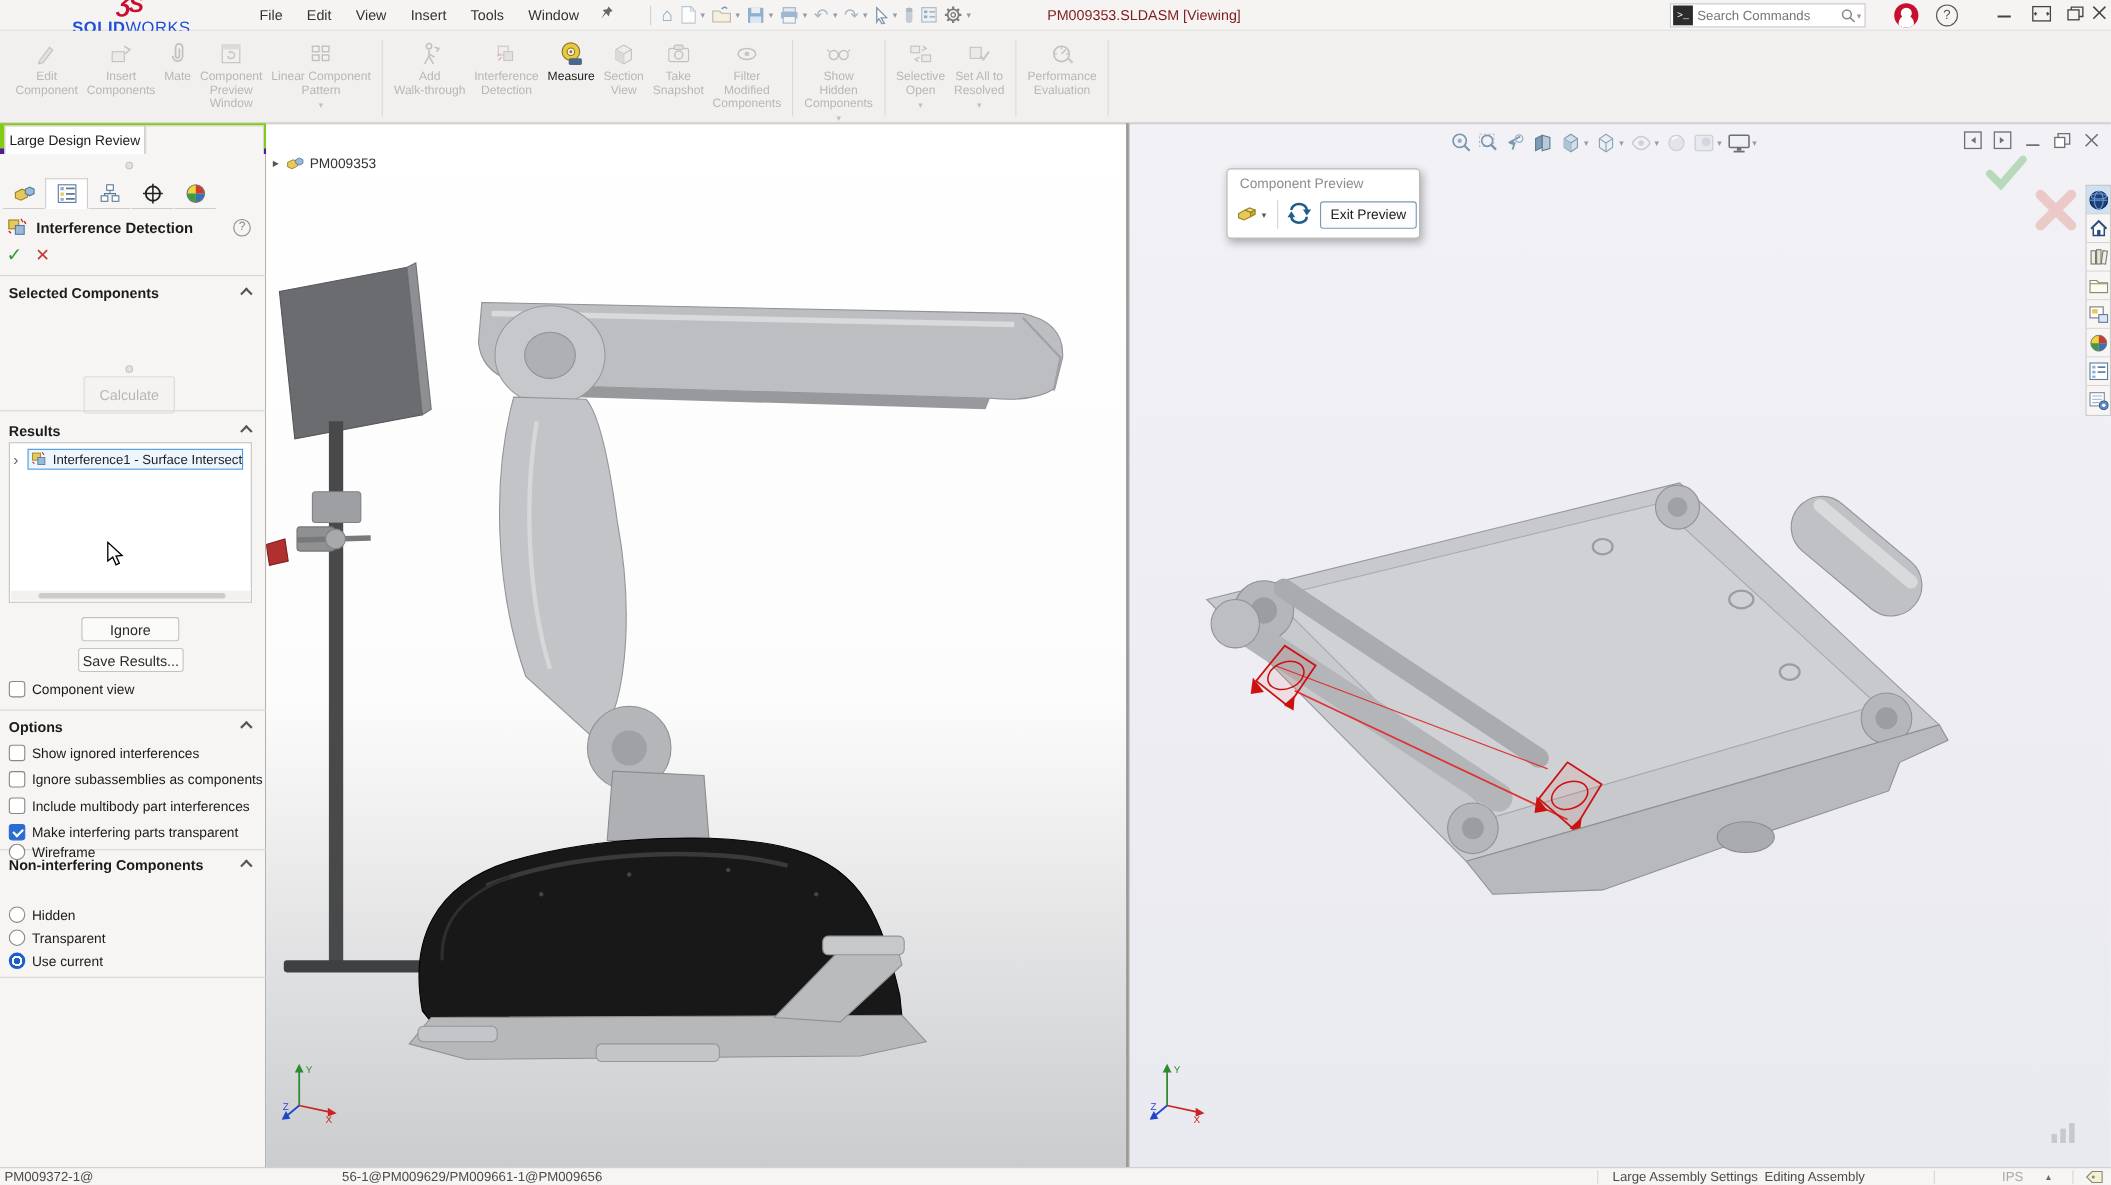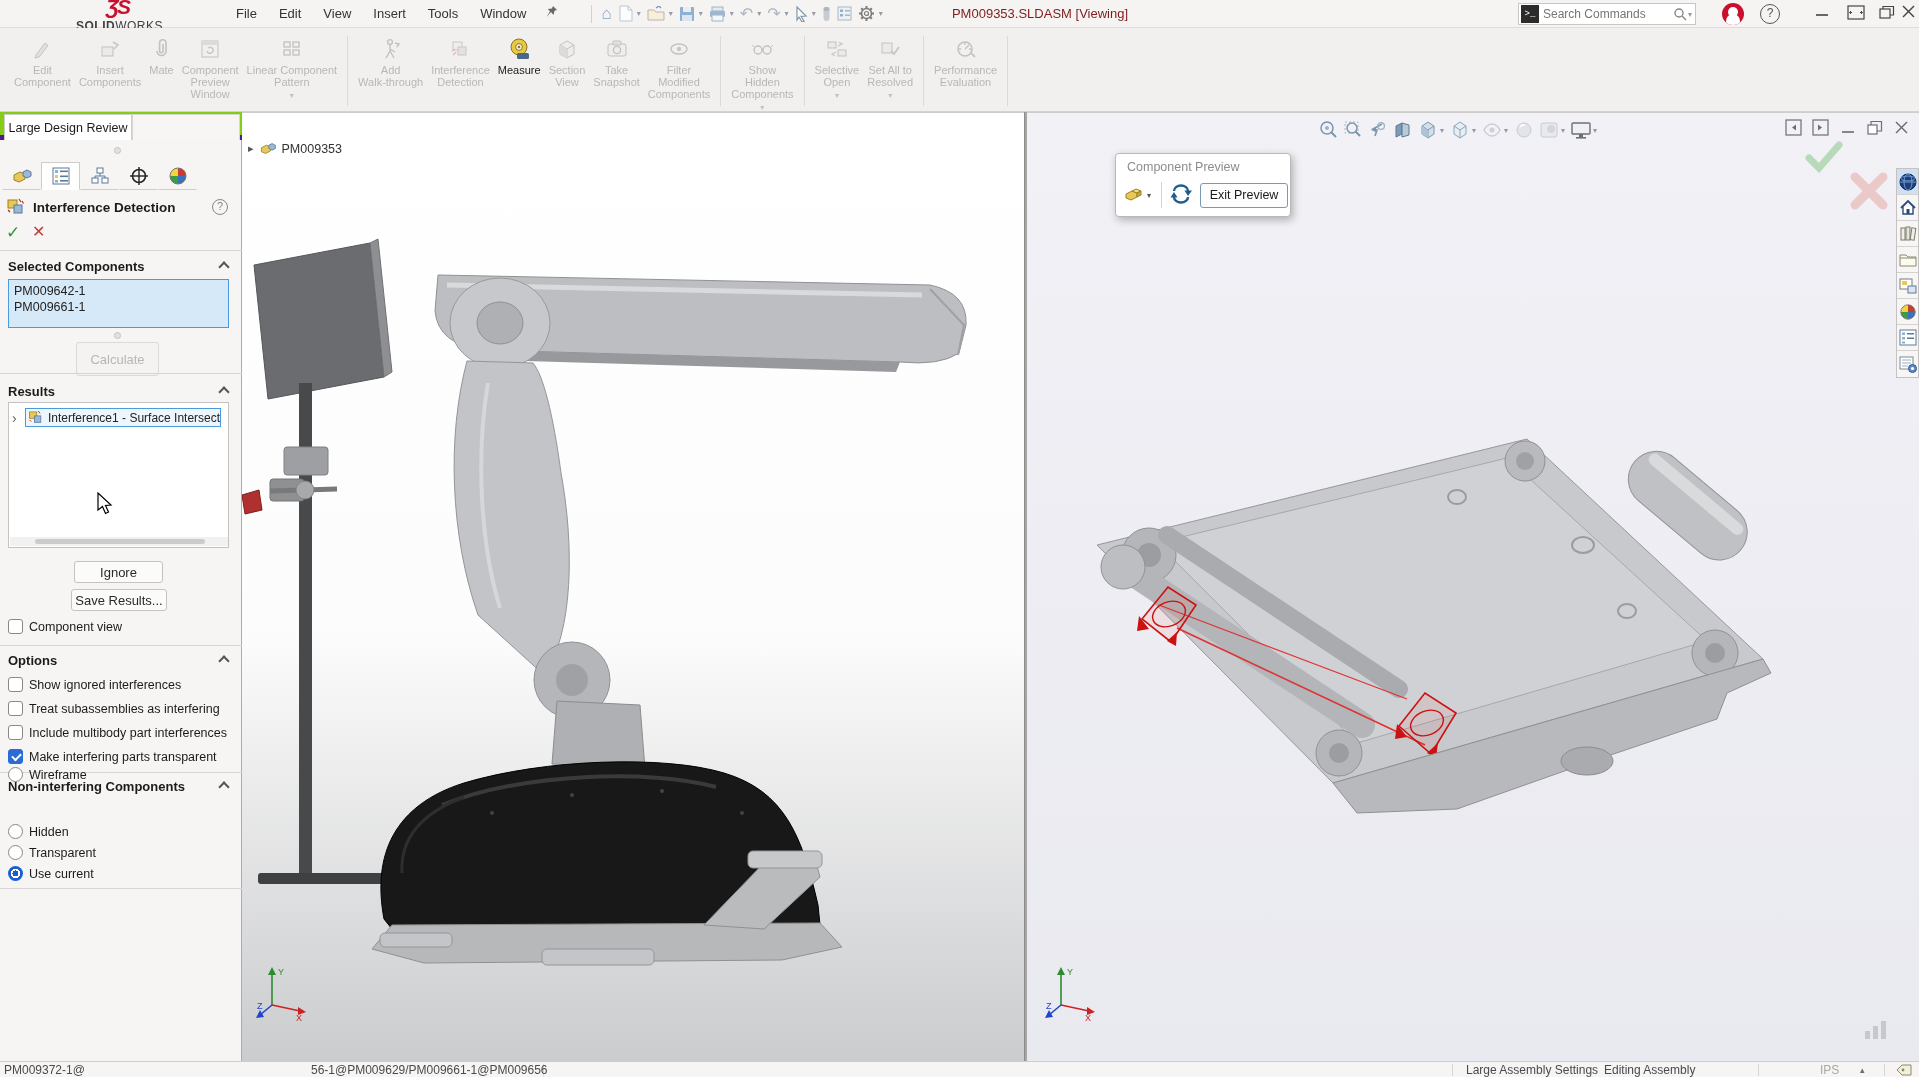--- a/index.html
+++ b/index.html
@@ -5,21 +5,21 @@
   * { margin:0; padding:0; box-sizing:border-box; }
   html,body { width:1919px; height:1077px; overflow:hidden;
     font-family:"Liberation Sans","DejaVu Sans",sans-serif; font-size:12px; color:#222;
     background:#f4f3f2; position:relative; }
 
   
   .titlebar { position:absolute; left:0; top:0; width:1919px; height:28px;
     background:#f5f4f3; border-bottom:1px solid #ddd; display:flex; align-items:center; }
   .brand { display:flex; align-items:center; margin-left:10px; width:215px;flex-direction:column; }
   .brand-sigma { color:#c8102e; font-size:21px; font-weight:bold; font-style:italic; letter-spacing:-2px; }
-  .brand-name { color:#404040; font-size:12px; letter-spacing:.5px; margin-left:4px; }
+  .brand-name { color:#1d4ed8; font-size:15px; letter-spacing:.5px; margin-left:4px; }
   .brand-name b { font-weight:bold; }
   .menu-item { padding:4px 11px; font-size:13px; color:#333; cursor:default; }
   .pin-icon { margin:0 8px; }
   .qat { display:flex; align-items:center; margin-left:18px; }
   .qat-sep { width:1px; height:18px; background:#d3d1cf; margin:0 6px; }
   .qat-btn { display:flex; align-items:center; padding:2px 3px; color:#8aa4be; }
   .qat-caret { font-size:8px; color:#9a98a6; margin:0 3px 0 1px; }
   .doc-title { position:absolute; left:830px; top:6px; width:420px; text-align:center;
     font-size:13px; color:#7f1d1d; }
   .search-box { position:absolute; left:1518px; top:3px; width:178px; height:22px; background:#fff;
@@ -479,24 +479,20 @@
     <span class="t">Interference Detection</span>
   </div>
   <div class="pm-help">?</div>
   <div class="pm-ok">✓</div>
   <div class="pm-cancel">✕</div>
 
   <div class="phr" style="top:110px;"></div>
   <div class="sect-h" style="top:119px;">Selected Components</div>
   <div class="chev" style="top:123px;"></div>
 
-  <div class="listbox">
-    <div>PM009642-1</div>
-    <div>PM009661-1</div>
-  </div>
   <div class="pdot" style="left:114px; top:192px;"></div>
 
   <div class="btn disabled" style="left:76px; top:202px; width:83px; height:34px;">Calculate</div>
 
   <div class="phr" style="top:233px;"></div>
   <div class="sect-h" style="top:244px;">Results</div>
   <div class="chev" style="top:248px;"></div>
 
   <div class="resbox">
     <div class="tree-row">
@@ -529,21 +525,21 @@
   <div class="phr" style="top:505px;"></div>
   <div class="sect-h" style="top:513px;">Options</div>
   <div class="chev" style="top:517px;"></div>
 
   <div class="cbrow" style="left:8px; top:537px;">
     <span class="cb"></span>
     <label>Show ignored interferences</label>
   </div>
   <div class="cbrow" style="left:8px; top:561px;">
     <span class="cb"></span>
-    <label>Treat subassemblies as interfering</label>
+    <label>Ignore subassemblies as components</label>
   </div>
   <div class="cbrow" style="left:8px; top:585px;">
     <span class="cb"></span>
     <label>Include multibody part interferences</label>
   </div>
   <div class="cbrow" style="left:8px; top:609px;">
     <span class="cb checked"></span>
     <label>Make interfering parts transparent</label>
   </div>
 

